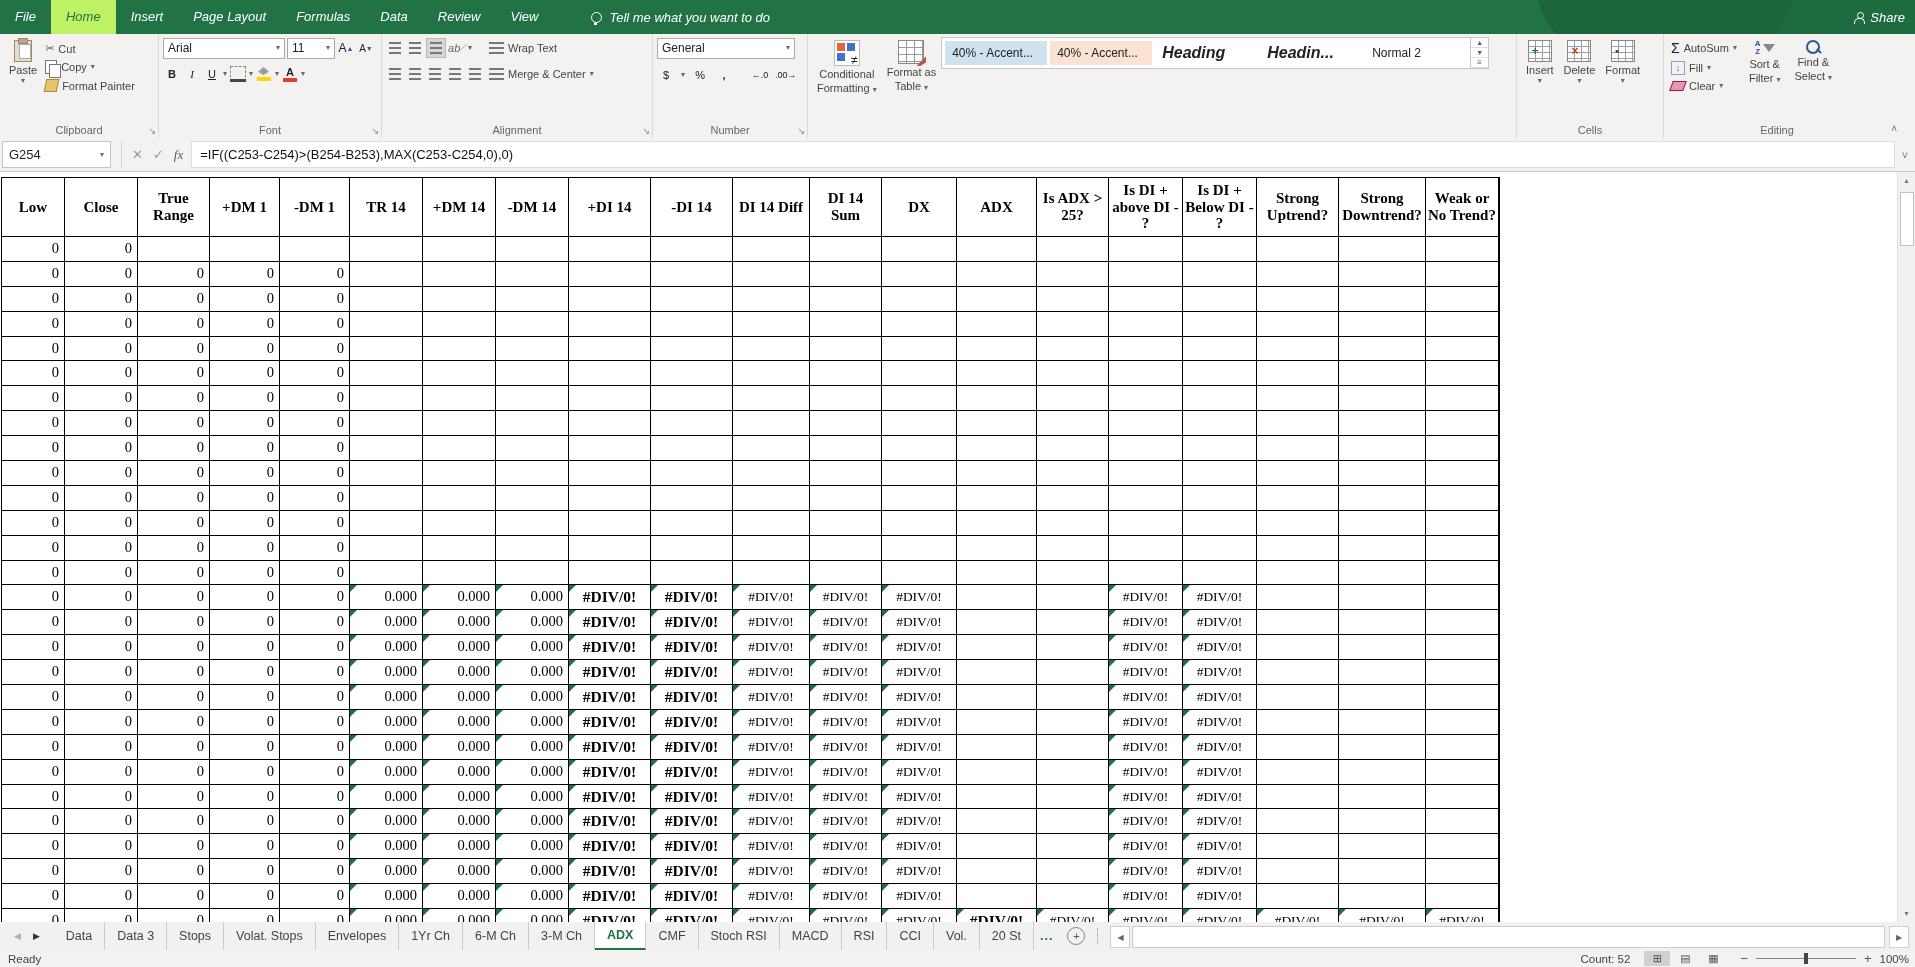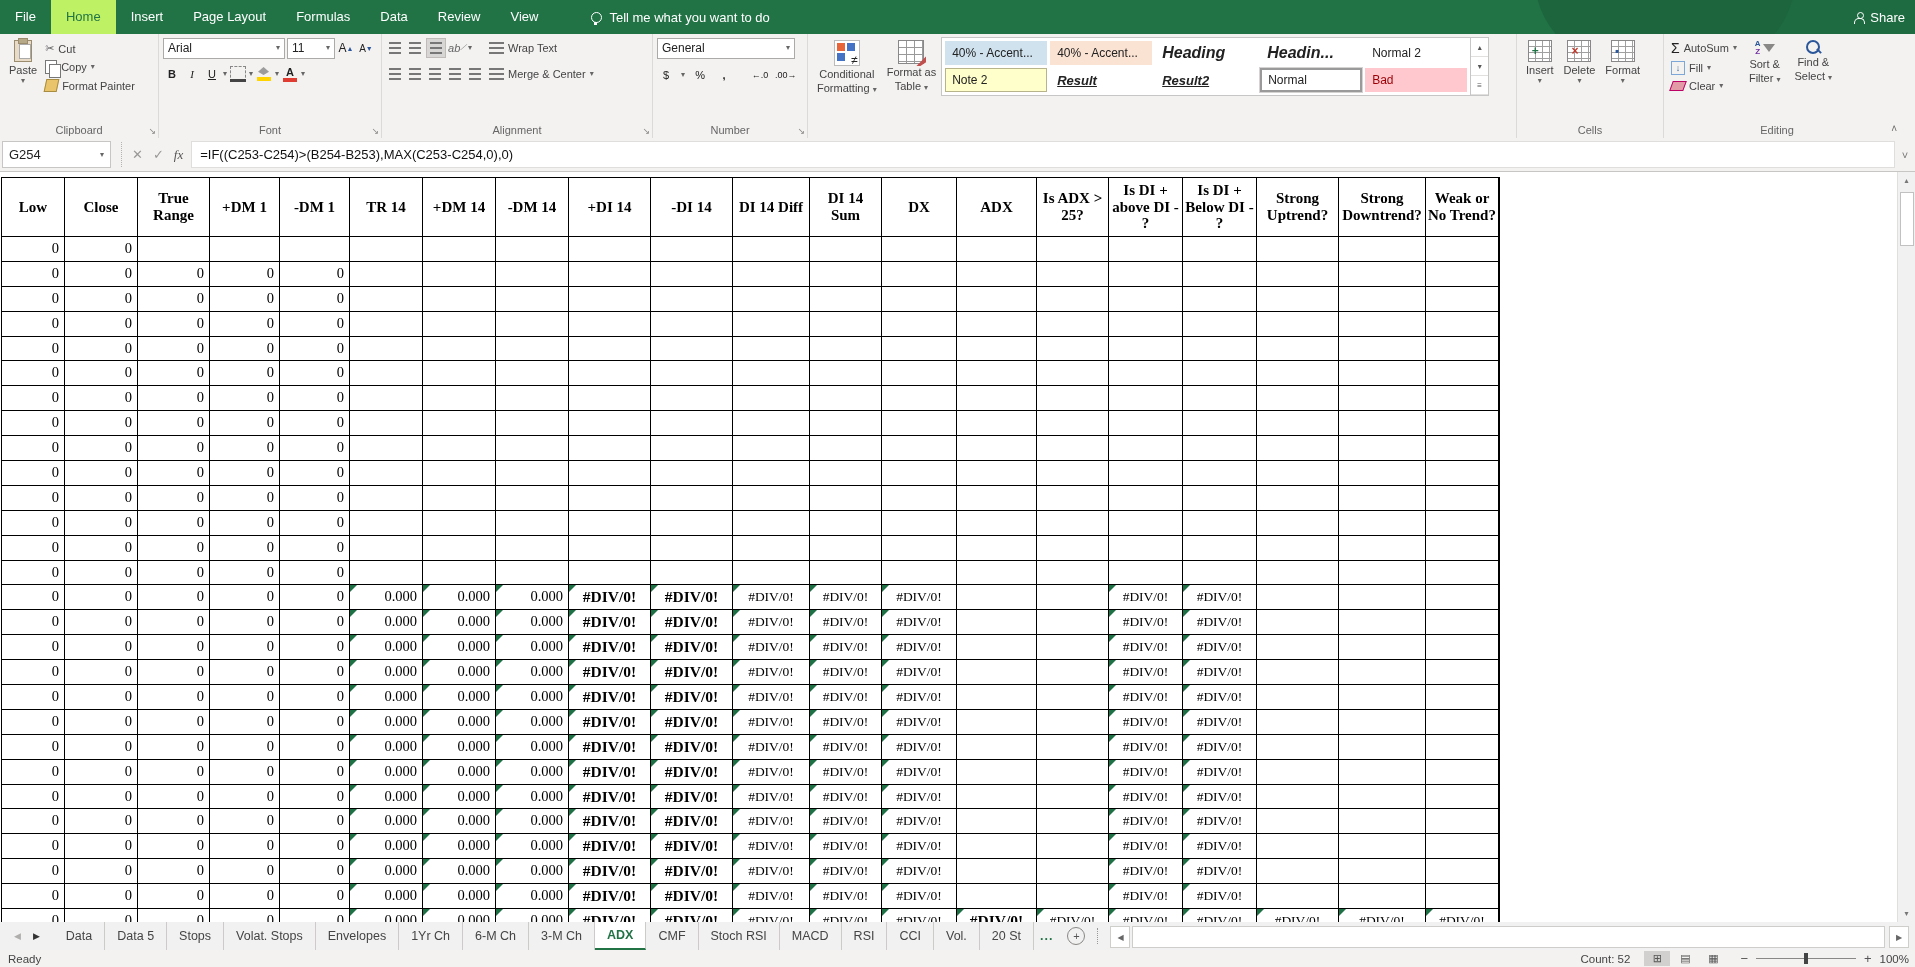--- a/index.html
+++ b/index.html
@@ -1,19 +1,19 @@
 <!DOCTYPE html>
 <html><head>
 <meta charset="utf-8">
 <style>
   html,body{margin:0;padding:0;background:#888;}
   .app{position:relative;width:1915px;height:967px;background:#fff;overflow:hidden;
        font-family:"Liberation Sans",sans-serif;color:#444;}
   
-  .topbar{position:absolute;left:0;top:0;width:1915px;height:34px;background:#217346;overflow:hidden;}
+  .topbar{position:absolute;left:0;top:0;width:1915px;height:34px;background:#217346;overflow:hidden;font-style:italic;}
   .brand-art{position:absolute;right:-40px;top:-70px;width:330px;height:180px;border-radius:50%;
              background:#1e6b41;}
   .brand-art2{position:absolute;right:120px;top:-120px;width:260px;height:200px;border-radius:50%;
              background:#1d623c;background:#1d653d;}
   .rtabs{position:absolute;left:0;top:0;height:34px;display:flex;align-items:stretch;}
   .rtab{padding:0 15px;line-height:34px;font-size:13px;color:#fff;cursor:default;}
   .rtab.active{background:#bef264;color:#217346;}
   .tellme{display:flex;align-items:center;margin-left:38px;color:#fff;font-size:13px;gap:7px;}
   .bulb{width:9px;height:9px;border:1.5px solid #fff;border-radius:50%;position:relative;}
   .bulb:after{content:"";position:absolute;left:2px;top:9px;width:3px;height:3px;background:#fff;}
@@ -329,27 +329,20 @@
         </div>
         <div class="gallery">
           <div class="gal-rows">
             <div class="gal-row" id="gallery-r1">
                 <div class="swatch plain" style="background: rgb(207, 226, 238);">40% - Accent...</div>
                 <div class="swatch plain" style="background: rgb(251, 227, 212);">40% - Accent...</div>
                 <div class="swatch heading">Heading</div>
                 <div class="swatch heading">Headin...</div>
                 <div class="swatch plain">Normal 2</div>
               </div>
-            <div class="gal-row" id="gallery-r2">
-                <div class="swatch note" style="background: rgb(255, 255, 204);">Note 2</div>
-                <div class="swatch result">Result</div>
-                <div class="swatch result">Result2</div>
-                <div class="swatch selected" style="background: rgb(255, 255, 255);">Normal</div>
-                <div class="swatch plain" style="background: rgb(255, 199, 206); color: rgb(156, 0, 6);">Bad</div>
-              </div>
           </div>
           <div class="gal-scroll">
             <div>▴</div>
             <div>▾</div>
             <div>≡</div>
           </div>
         </div>
       </div>
     </div>
 
@@ -1089,21 +1082,21 @@
     </div>
   </div>
 
   <div class="tabsbar">
     <div class="tnav">
       <span class="dis">◀</span>
       <span class="ena">▶</span>
     </div>
     <div style="display:flex;" id="sheettabs">
         <div class="stab">Data</div>
-        <div class="stab">Data 5</div>
+        <div class="stab">Data 3</div>
         <div class="stab">Stops</div>
         <div class="stab">Volat. Stops</div>
         <div class="stab">Envelopes</div>
         <div class="stab">1Yr Ch</div>
         <div class="stab">6-M Ch</div>
         <div class="stab">3-M Ch</div>
         <div class="stab active">ADX</div>
         <div class="stab">CMF</div>
         <div class="stab">Stoch RSI</div>
         <div class="stab">MACD</div>

